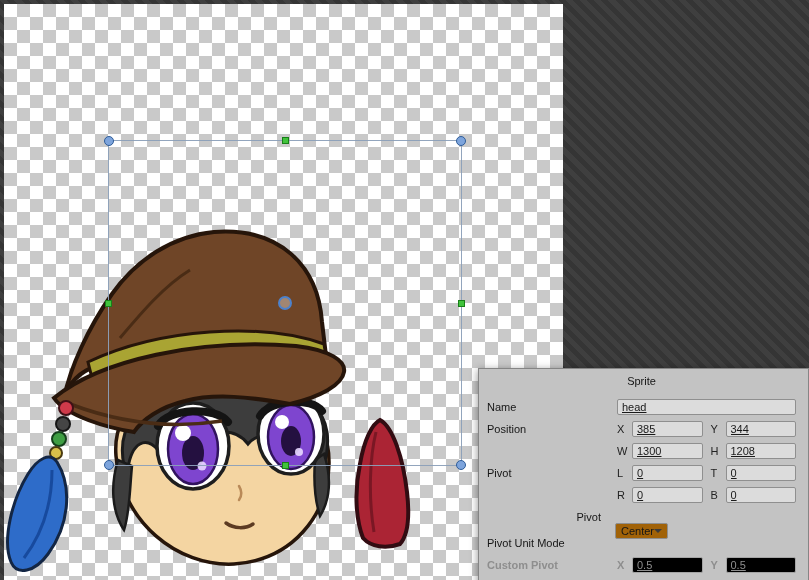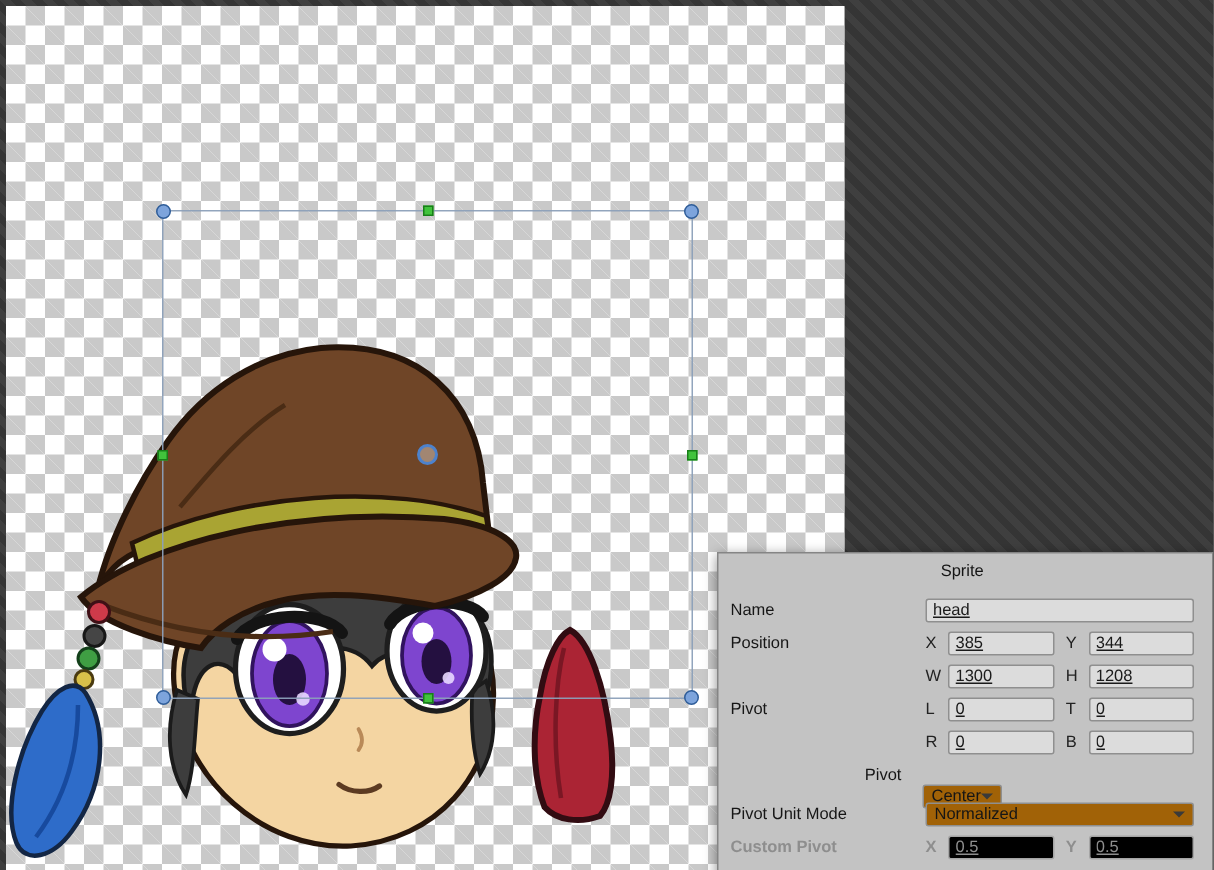--- a/index.html
+++ b/index.html
@@ -204,26 +204,20 @@
       <div class="pfields">
         <div class="dropdown">
           <span>Center</span>
           <span class="dd-arrow"></span>
         </div>
       </div>
     </div>
 
     <div class="prow">
       <div class="plabel">Pivot Unit Mode</div>
-      <div class="pfields">
-        <div class="dropdown">
-          <span>Normalized</span>
-          <span class="dd-arrow"></span>
-        </div>
-      </div>
     </div>
 
     <div class="prow disabled">
       <div class="plabel">Custom Pivot</div>
       <div class="pfields">
         <div class="pgroup">
           <span class="prefix">X</span>
           <input class="field dim" value="0.5" style="">
         </div>
         <div class="pgroup">

